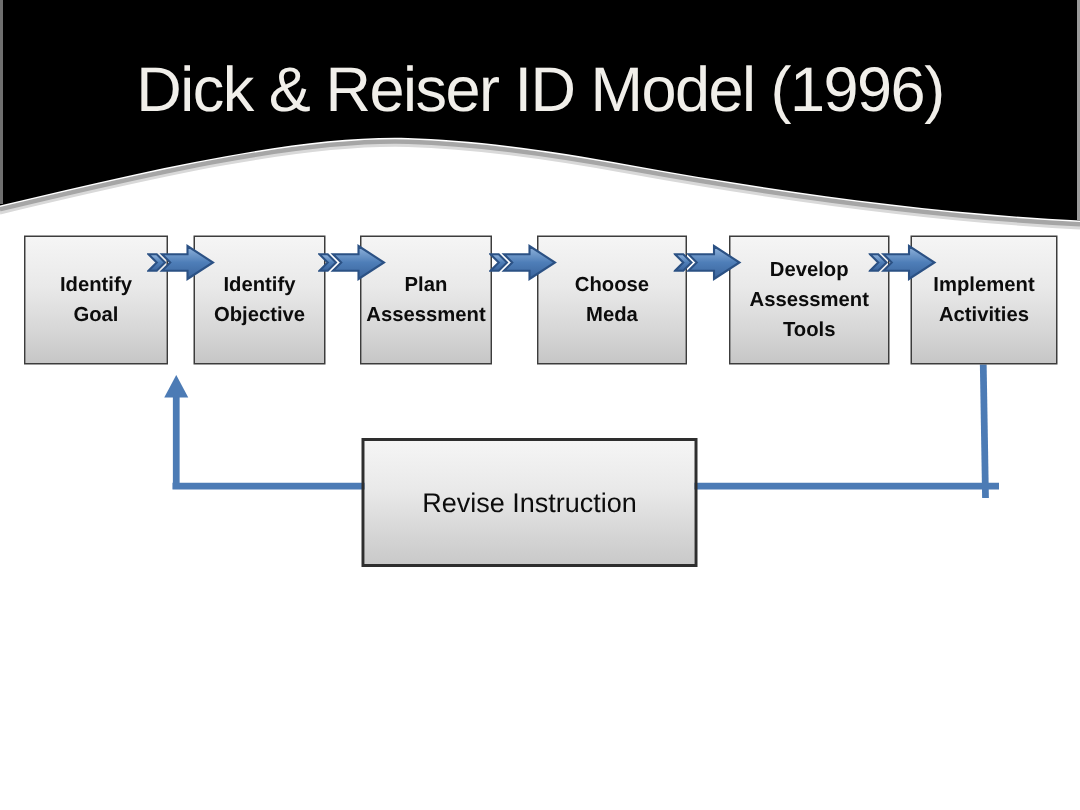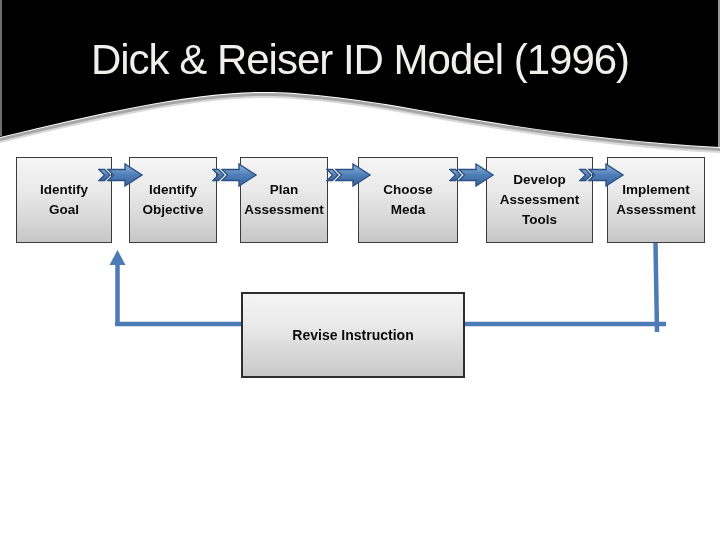--- a/index.html
+++ b/index.html
@@ -53,21 +53,21 @@
 
   
   .revise{
     position:absolute;left:241px;top:292px;width:224px;height:86px;
     box-sizing:border-box;
     border:2px solid #2e2e2e;
     background:linear-gradient(to bottom,#f5f5f5 0%,#e9e9e9 40%,#d6d6d6 75%,#c9c9c9 100%);
     display:flex;align-items:center;justify-content:center;
     z-index:3;
   }
-  .revise .lbl{font-size:14px;font-weight:bold;color:#0c0c0c;}
+  .revise .lbl{font-size:18px;font-weight:normal;color:#0c0c0c;}
 
   
   .arrow-svg{position:absolute;top:162px;width:46px;height:26px;z-index:6;pointer-events:none;}
   .a1{left:98px;} .a2{left:212px;} .a3{left:326px;} .a4{left:449px;} .a5{left:579px;}
 </style>
 </head>
 <body>
 
 <div class="slide">
 
@@ -108,21 +108,21 @@
     <span class="lbl">Choose
 Meda</span>
   </div>
   <div class="step b5">
     <span class="lbl">Develop
 Assessment
 Tools</span>
   </div>
   <div class="step b6">
     <span class="lbl">Implement
-Assessment</span>
+Activities</span>
   </div>
 
   <div class="revise">
     <span class="lbl">Revise Instruction</span>
   </div>
 
   <svg class="arrow-svg a1" viewBox="0 0 46 26">
     <defs>
         <linearGradient id="g1" x1="0" y1="0" x2="0" y2="1">
       <stop offset="0" stop-color="#93B5DC"></stop>

